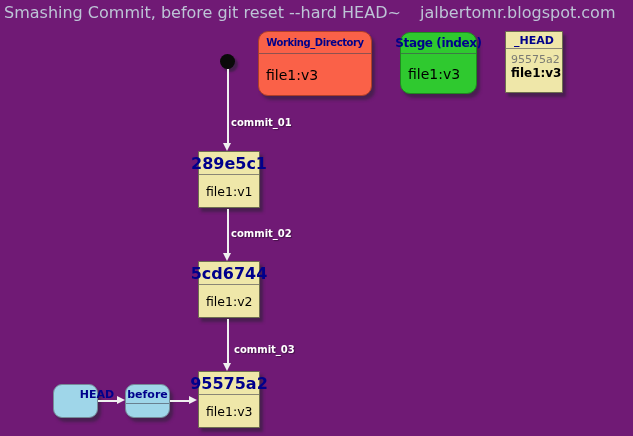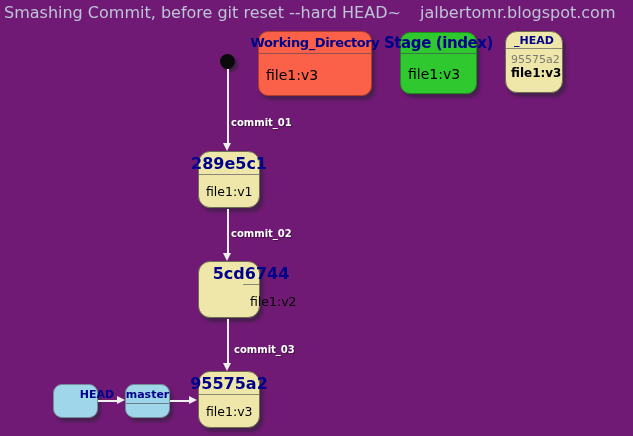--- a/index.html
+++ b/index.html
@@ -45,25 +45,25 @@
     border-top: 1px solid rgba(70,70,85,.6);
     display: flex;
     flex-direction: column;
     justify-content: center;
     color: #000;
   }
 
   
   .wd { background: #FA6148; border-color: #AE3E28; }
   .st { background: #2FC92F; border-color: #1F8A1F; }
-  .cm { background: #EFE7A9; border-color: #6E6E50; border-radius: 12px; }
+  .cm { background: #EFE7A9; border-color: #6E6E50; border-radius: 1px; }
   .rf { background: #9FD6E9; border-color: #748C99; border-radius: 9px; }
 
-  .wd .title { height: 21px; font-size: 13px; letter-spacing: -0.4px; }
-  .st .title { height: 20px; font-size: 15px;   letter-spacing: -0.4px; text-align: center; }
+  .wd .title { height: 21px; font-size: 10px; letter-spacing: -0.4px; }
+  .st .title { height: 20px; font-size: 12px;   letter-spacing: -0.4px; text-align: center; }
   .cm .title { height: 22px; font-size: 16px; }
   .rf .title { height: 18px; font-size: 11px; }
 
   .wd .body, .st .body { font-size: 14px; padding-left: 7px; }
   .cm .body { font-size: 12.5px; padding-left: 7px; }
   .rf .body { padding: 0; }
 
   .head-box .title { height: 16px; font-size: 11px; }
   .head-box .body { justify-content: flex-start; padding: 4px 0 0 5px; }
   .head-box .hash-line { font-size: 11px; color: #7B7B74; line-height: 13px; }
@@ -143,21 +143,21 @@
     <div class="title">289e5c1</div>
     <div class="body">
       <span>file1:v1</span>
     </div>
   </div>
 
   <div class="vline" style="left:227px; top:209px; height:45px;"></div>
   <div class="ah-down" style="left:223px; top:253px;"></div>
   <div class="elabel" style="left:231px; top:228px;">commit_02</div>
 
-  <div class="state cm" style="left:198px; top:261px; width:62px; height:57px;padding-left:44px;">
+  <div class="state cm" style="left:198px; top:261px; width:62px; height:57px;">
     <div class="title">5cd6744</div>
     <div class="body">
       <span>file1:v2</span>
     </div>
   </div>
 
   <div class="vline" style="left:227px; top:319px; height:44px;"></div>
   <div class="ah-down" style="left:223px; top:363px;"></div>
   <div class="elabel" style="left:234px; top:344px;">commit_03</div>
 
@@ -170,20 +170,20 @@
 
   <div class="state rf" style="left:53px; top:384px; width:45px; height:34px;padding-left:43px;">
     <div class="title">HEAD</div>
     <div class="body"></div>
   </div>
 
   <div class="hline" style="left:98px; top:400px; width:19px;"></div>
   <div class="ah-right" style="left:117px; top:396px;"></div>
 
   <div class="state rf" style="left:125px; top:384px; width:45px; height:34px;">
-    <div class="title">master</div>
+    <div class="title">before</div>
     <div class="body"></div>
   </div>
 
   <div class="hline" style="left:170px; top:400px; width:19px;"></div>
   <div class="ah-right" style="left:189px; top:396px;"></div>
 
 </div>
 
 </body></html>

